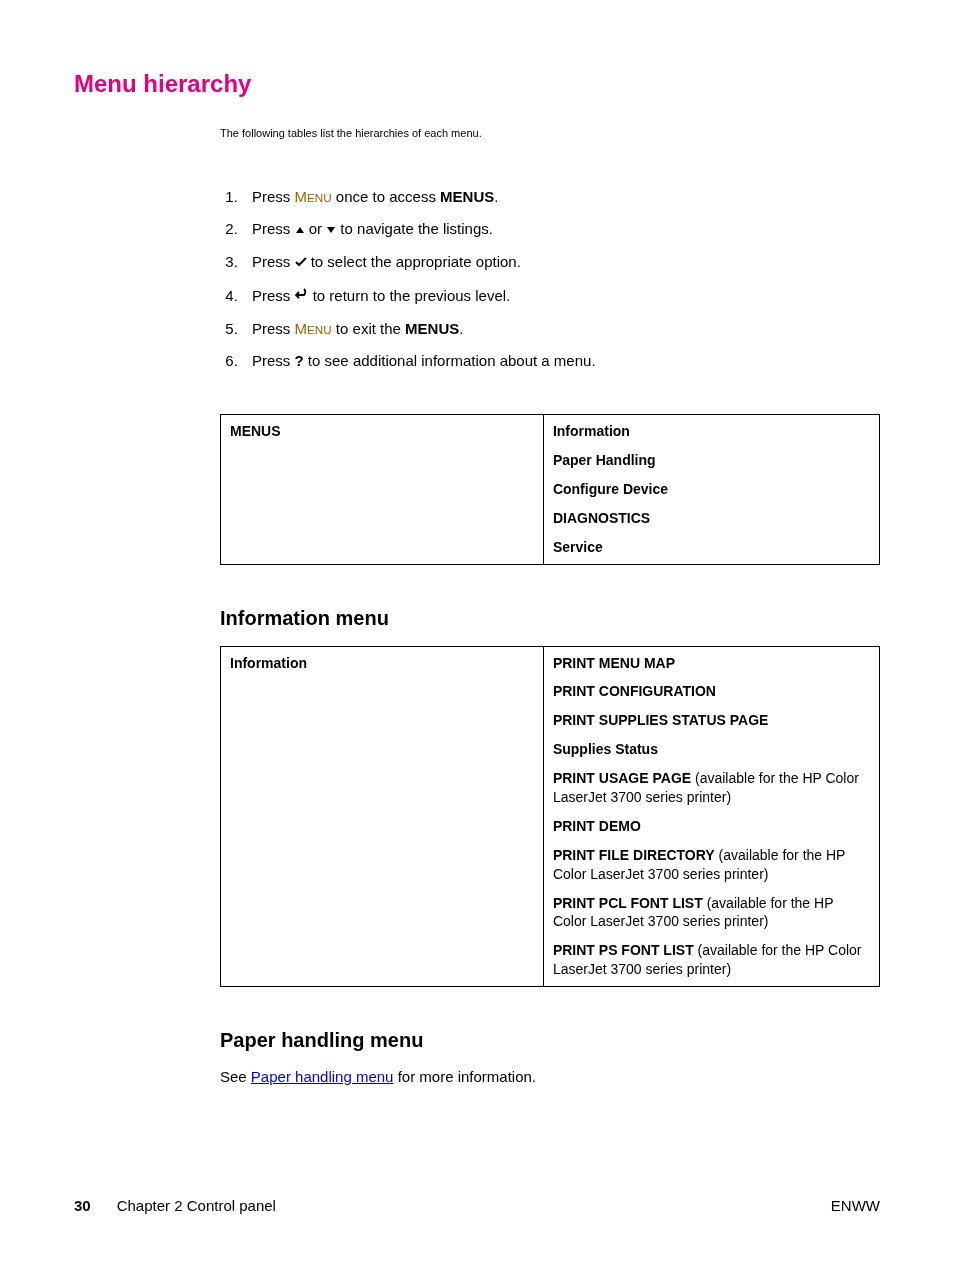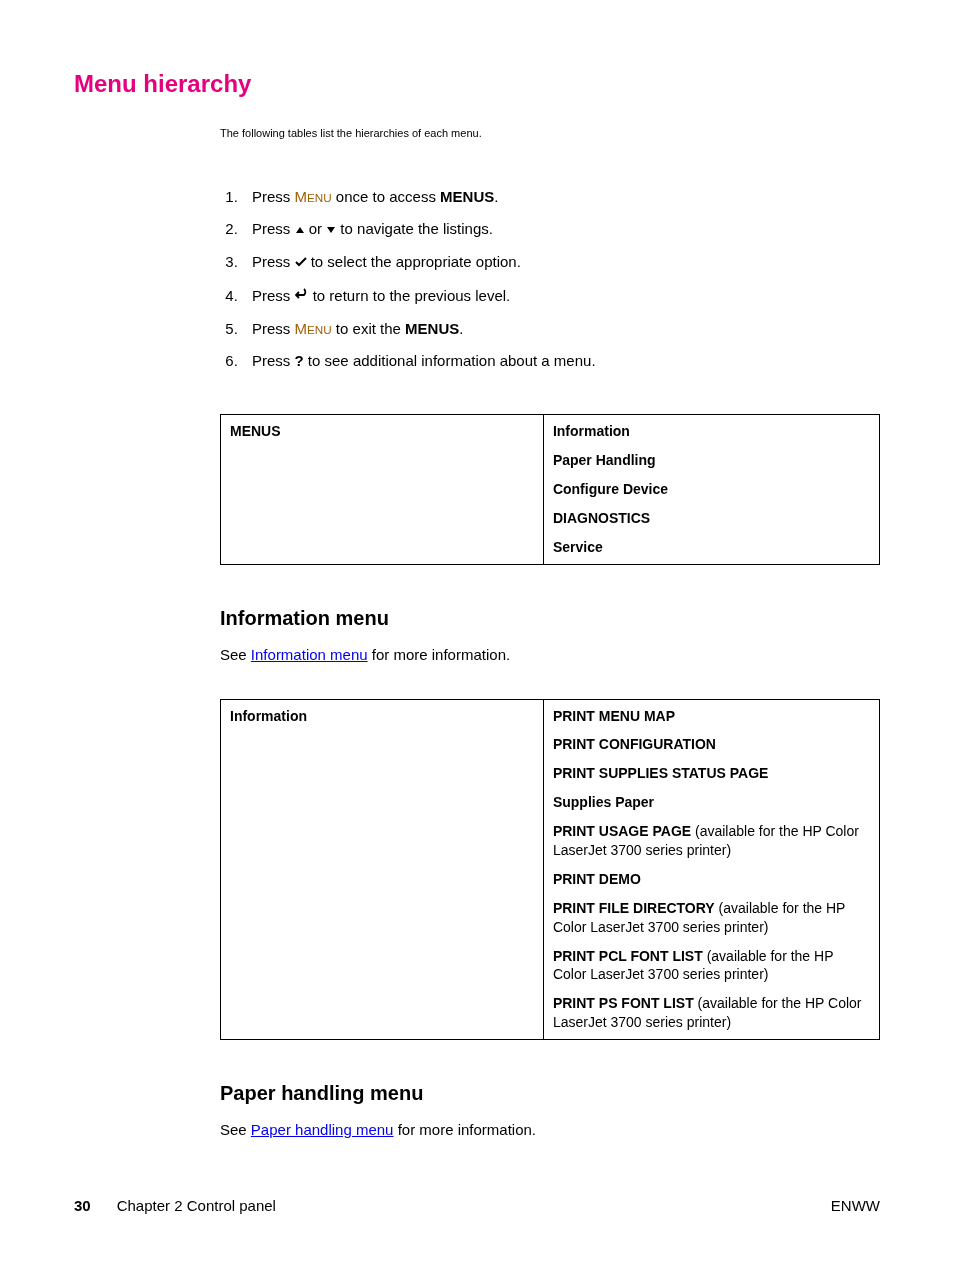--- a/index.html
+++ b/index.html
@@ -142,34 +142,31 @@
                 <div class="item"><span class="bold">Configure Device</span></div>
                 <div class="item"><span class="bold">DIAGNOSTICS</span></div>
                 <div class="item"><span class="bold">Service</span></div>
               </div>
         </td>
       </tr>
     </tbody>
       </table>
 
     <h2 class="section-heading">Information menu</h2>
-    <p class="see-text">
-      <span>See </span><a href="#" class="link">Information menu</a><span> for more information.</span>
-    </p>
 
     <table class="menu-table">
       <tbody>
           <tr>
         <td class="left-col">Information</td>
         <td>
           <div class="item-list" id="info-items">
                 <div class="item"><span class="bold">PRINT MENU MAP</span></div>
                 <div class="item"><span class="bold">PRINT CONFIGURATION</span></div>
                 <div class="item"><span class="bold">PRINT SUPPLIES STATUS PAGE</span></div>
-                <div class="item"><span class="bold">Supplies Paper</span></div>
+                <div class="item"><span class="bold">Supplies Status</span></div>
                 <div class="item"><span class="bold">PRINT USAGE PAGE</span><span class="note-text"> (available for the HP Color LaserJet 3700 series printer)</span></div>
                 <div class="item"><span class="bold">PRINT DEMO</span></div>
                 <div class="item"><span class="bold">PRINT FILE DIRECTORY</span><span class="note-text"> (available for the HP Color LaserJet 3700 series printer)</span></div>
                 <div class="item"><span class="bold">PRINT PCL FONT LIST</span><span class="note-text"> (available for the HP Color LaserJet 3700 series printer)</span></div>
                 <div class="item"><span class="bold">PRINT PS FONT LIST</span><span class="note-text"> (available for the HP Color LaserJet 3700 series printer)</span></div>
               </div>
         </td>
       </tr>
     </tbody>
       </table>

